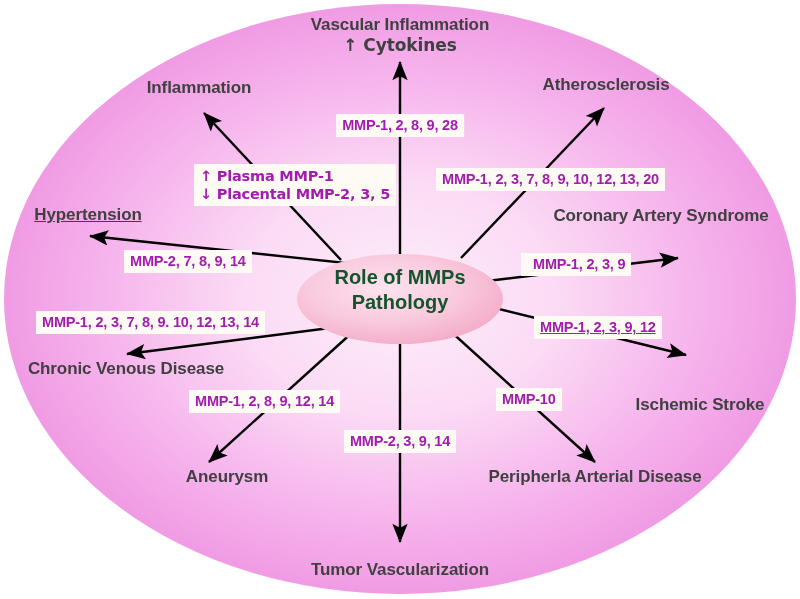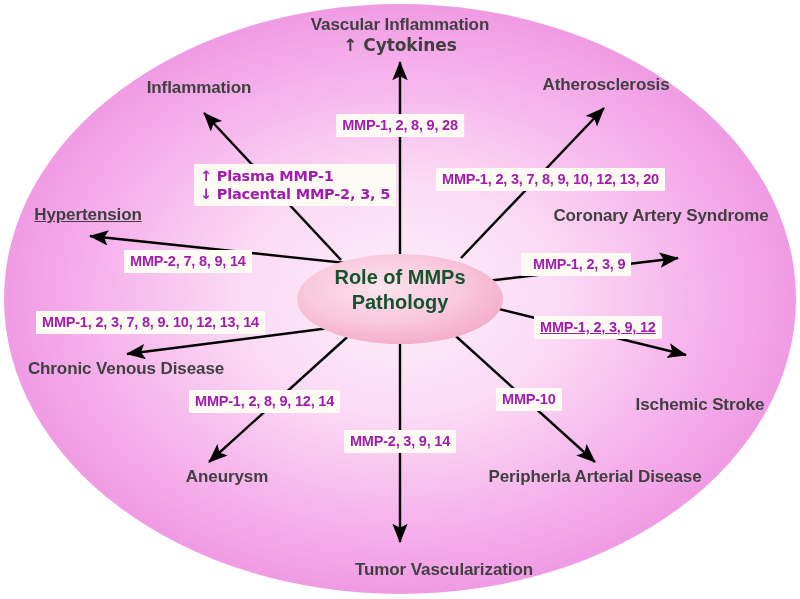--- a/index.html
+++ b/index.html
@@ -153,21 +153,21 @@
   </div>
 
   <div class="node-label" style="left:227px; top:467px; transform:translateX(-50%);">
     <div>Aneurysm</div>
   </div>
 
   <div class="node-label" style="left:595px; top:467px; transform:translateX(-50%);">
     <div>Peripherla Arterial Disease</div>
   </div>
 
-  <div class="node-label" style="left:400px; top:560px; transform:translateX(-50%);margin-left:44px;">
+  <div class="node-label" style="left:400px; top:560px; transform:translateX(-50%);">
     <div>Tumor Vascularization</div>
   </div>
 
   <div class="mmp-box" style="left:400px; top:114px; transform:translateX(-50%);">
     <div>MMP-1, 2, 8, 9, 28</div>
   </div>
 
   <div class="mmp-box two-line" style="left:194px; top:164px;">
     <div class="arrowglyph">↑ Plasma MMP-1</div>
     <div class="arrowglyph">↓ Placental MMP-2, 3, 5</div>

